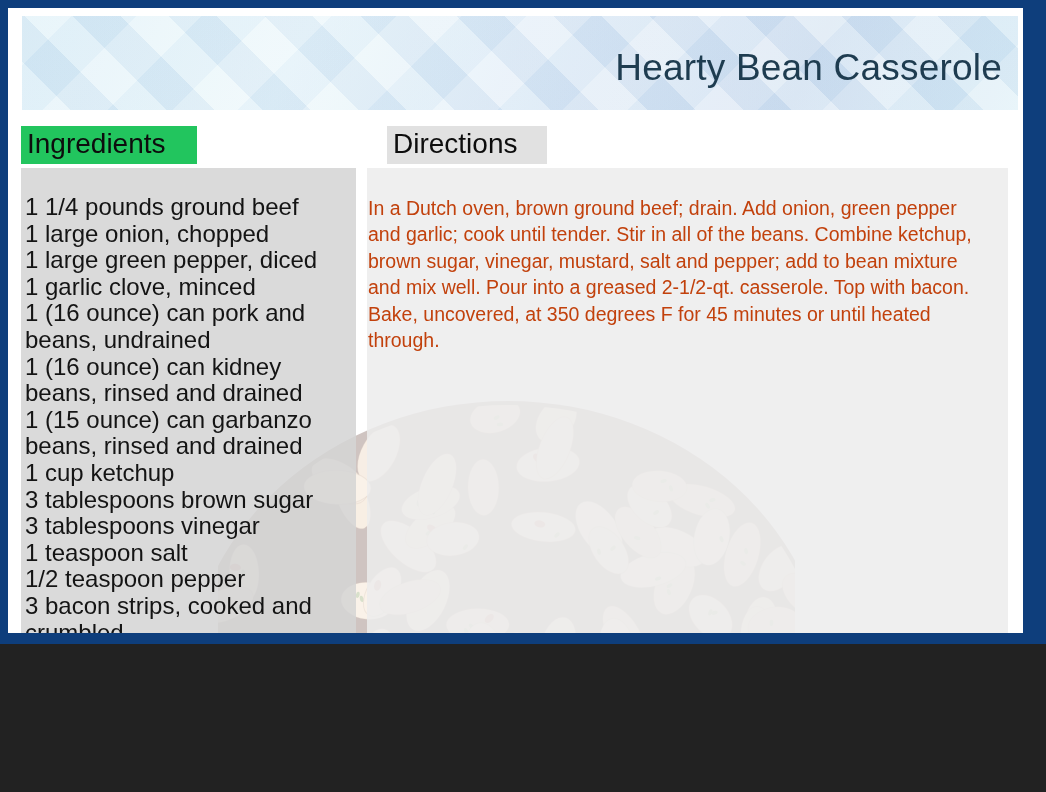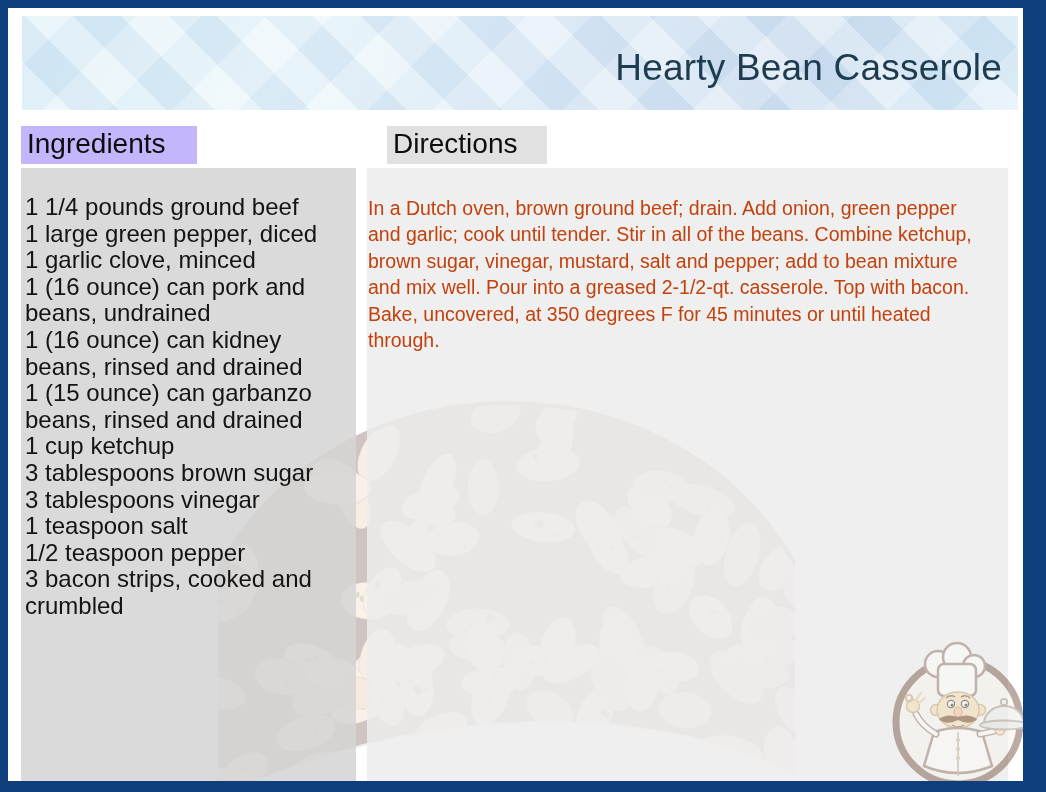--- a/index.html
+++ b/index.html
@@ -1,19 +1,19 @@
 <!DOCTYPE html>
 <html><head>
 <meta charset="utf-8">
 <style>
   html,body{margin:0;padding:0;background:#222;}
   *{box-sizing:border-box;}
   .page{
     position:relative;
-    width:1046px;height:792px;
+    width:1046px;height:644px;
     background:#0e3e7c;
     font-family:"Liberation Sans", sans-serif;
     margin:0 auto;
     padding-left:20px;
   }
   .content{
     position:absolute;
     left:8px;top:8px;right:23px;bottom:11px;
     background:#ffffff;
     overflow:hidden;
@@ -44,21 +44,21 @@
     background:rgba(212,212,212,0.87);
   }
   .panel-right{
     position:absolute;left:359px;top:160px;width:641px;bottom:0;
     background:rgba(236,236,236,0.86);
   }
   .hbox{
     position:absolute;top:118px;height:38px;
     display:flex;align-items:center;
   }
-  .hbox-left{left:13px;width:176px;background:#c4b5fd;}
+  .hbox-left{left:13px;width:176px;background:#22c55e;}
   .hbox-right{left:379px;width:160px;background:#e1e1e1;}
   .hbox h2{
     margin:0;padding:0 0 2px 6px;
     font-size:28px;font-weight:400;color:#0d0d0d;
   }
   
   .ing-list{
     position:absolute;left:17px;top:186px;width:316px;
     font-size:24px;line-height:26.6px;color:#141414;
   }
@@ -360,20 +360,21 @@
 
     <div class="hbox hbox-left">
       <h2>Ingredients</h2>
     </div>
     <div class="hbox hbox-right">
       <h2>Directions</h2>
     </div>
 
     <div class="ing-list">
         <div class="ing-item">1 1/4 pounds ground beef</div>
+        <div class="ing-item">1 large onion, chopped</div>
         <div class="ing-item">1 large green pepper, diced</div>
         <div class="ing-item">1 garlic clove, minced</div>
         <div class="ing-item">1 (16 ounce) can pork and beans, undrained</div>
         <div class="ing-item">1 (16 ounce) can kidney beans, rinsed and drained</div>
         <div class="ing-item">1 (15 ounce) can garbanzo beans, rinsed and drained</div>
         <div class="ing-item">1 cup ketchup</div>
         <div class="ing-item">3 tablespoons brown sugar</div>
         <div class="ing-item">3 tablespoons vinegar</div>
         <div class="ing-item">1 teaspoon salt</div>
         <div class="ing-item">1/2 teaspoon pepper</div>

